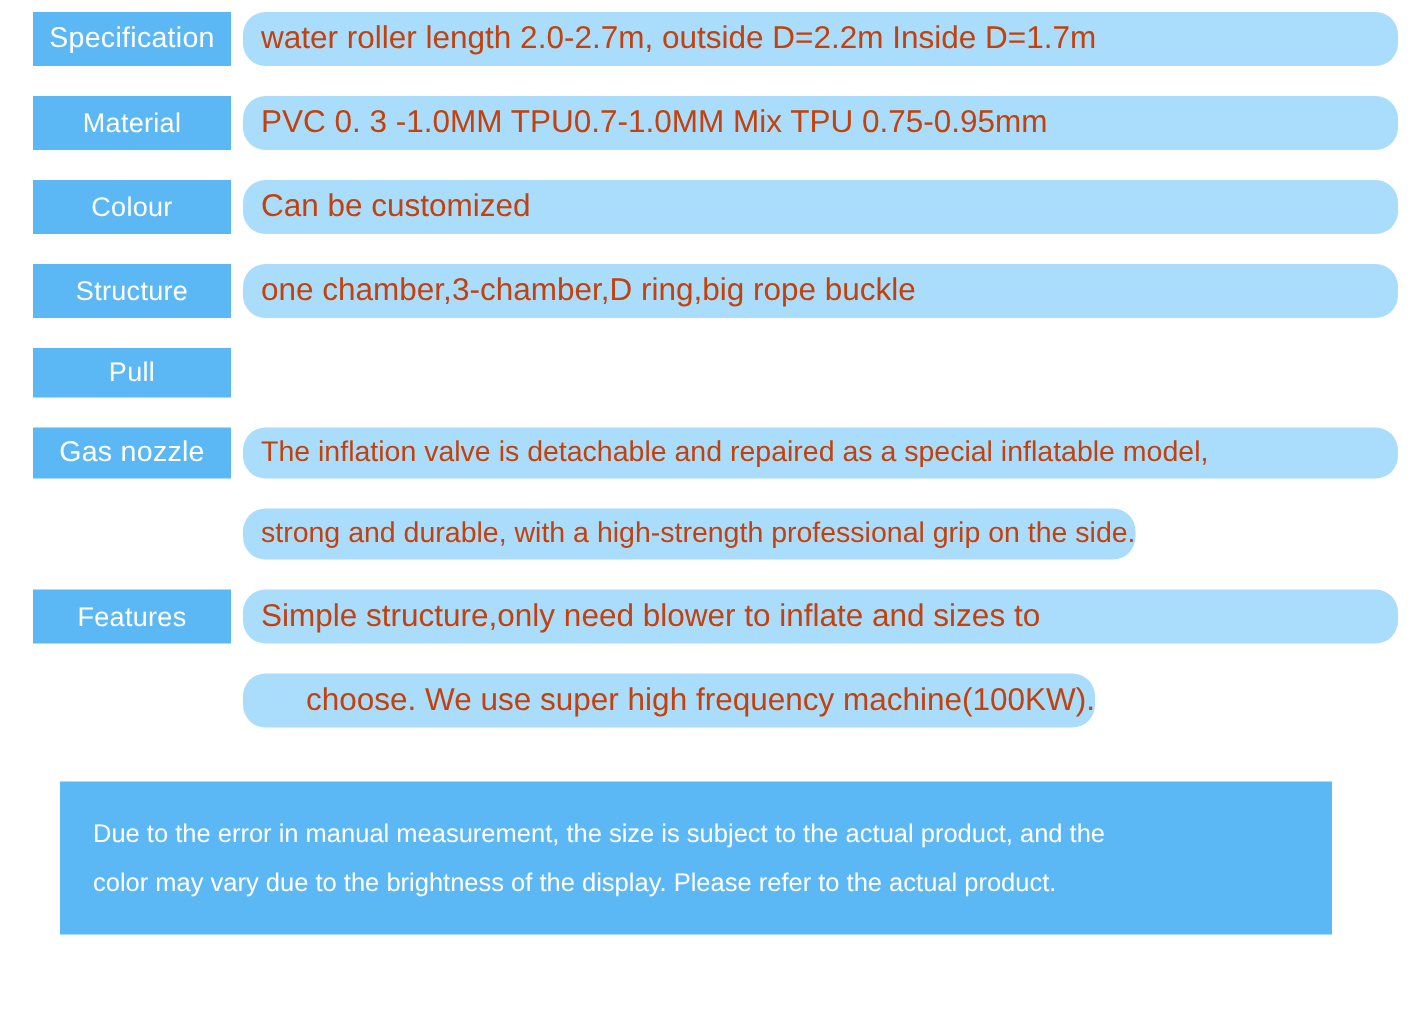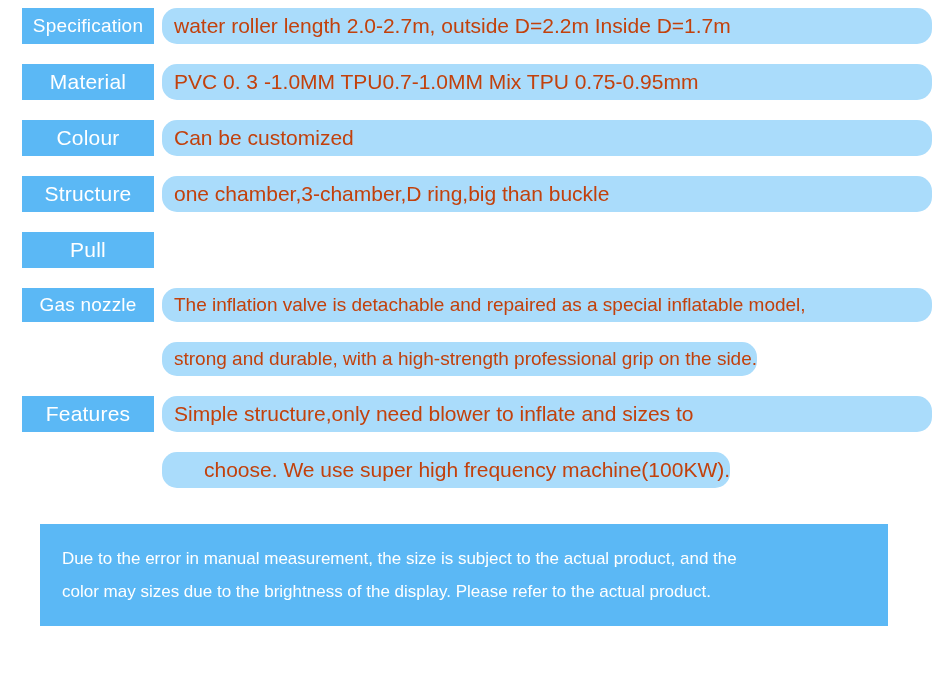--- a/index.html
+++ b/index.html
@@ -23,21 +23,21 @@
   .row {
     display: flex;
     align-items: stretch;
     margin-bottom: 20px;
   }
   .label-cell {
     width: 132px;
     min-width: 132px;
     background: #5bb8f5;
     color: #ffffff;
-    font-size: 21px;
+    font-size: 18px;
     display: flex;
     align-items: center;
     justify-content: center;
     text-align: center;
     padding: 6px 2px;
     box-sizing: border-box;
     letter-spacing: 0.2px;
   }
   .label-cell.tight {
     font-size: 19px;
@@ -99,21 +99,21 @@
     <div class="value-cell">PVC 0. 3 -1.0MM TPU0.7-1.0MM Mix TPU 0.75-0.95mm</div>
   </div>
 
   <div class="row">
     <div class="label-cell">Colour</div>
     <div class="value-cell">Can be customized</div>
   </div>
 
   <div class="row">
     <div class="label-cell">Structure</div>
-    <div class="value-cell">one chamber,3-chamber,D ring,big than buckle</div>
+    <div class="value-cell">one chamber,3-chamber,D ring,big rope buckle</div>
   </div>
 
   <div class="row">
     <div class="label-cell">Pull</div>
   </div>
 
   <div class="row">
     <div class="label-cell tight">Gas nozzle</div>
     <div class="value-cell small">The inflation valve is detachable and repaired as a special inflatable model,</div>
   </div>
@@ -130,16 +130,16 @@
 
   <div class="row">
     <div class="label-cell empty"></div>
     <div class="value-cell indent fit">choose. We use super high frequency machine(100KW).</div>
   </div>
 
   <div class="spacer"></div>
 
   <div class="note">
     <p>Due to the error in manual measurement, the size is subject to the actual  product, and the</p>
-    <p>color may sizes due to the brightness of the display. Please  refer to the actual product.</p>
+    <p>color may vary due to the brightness of the display. Please  refer to the actual product.</p>
   </div>
 
 </div>
 
 </body></html>

